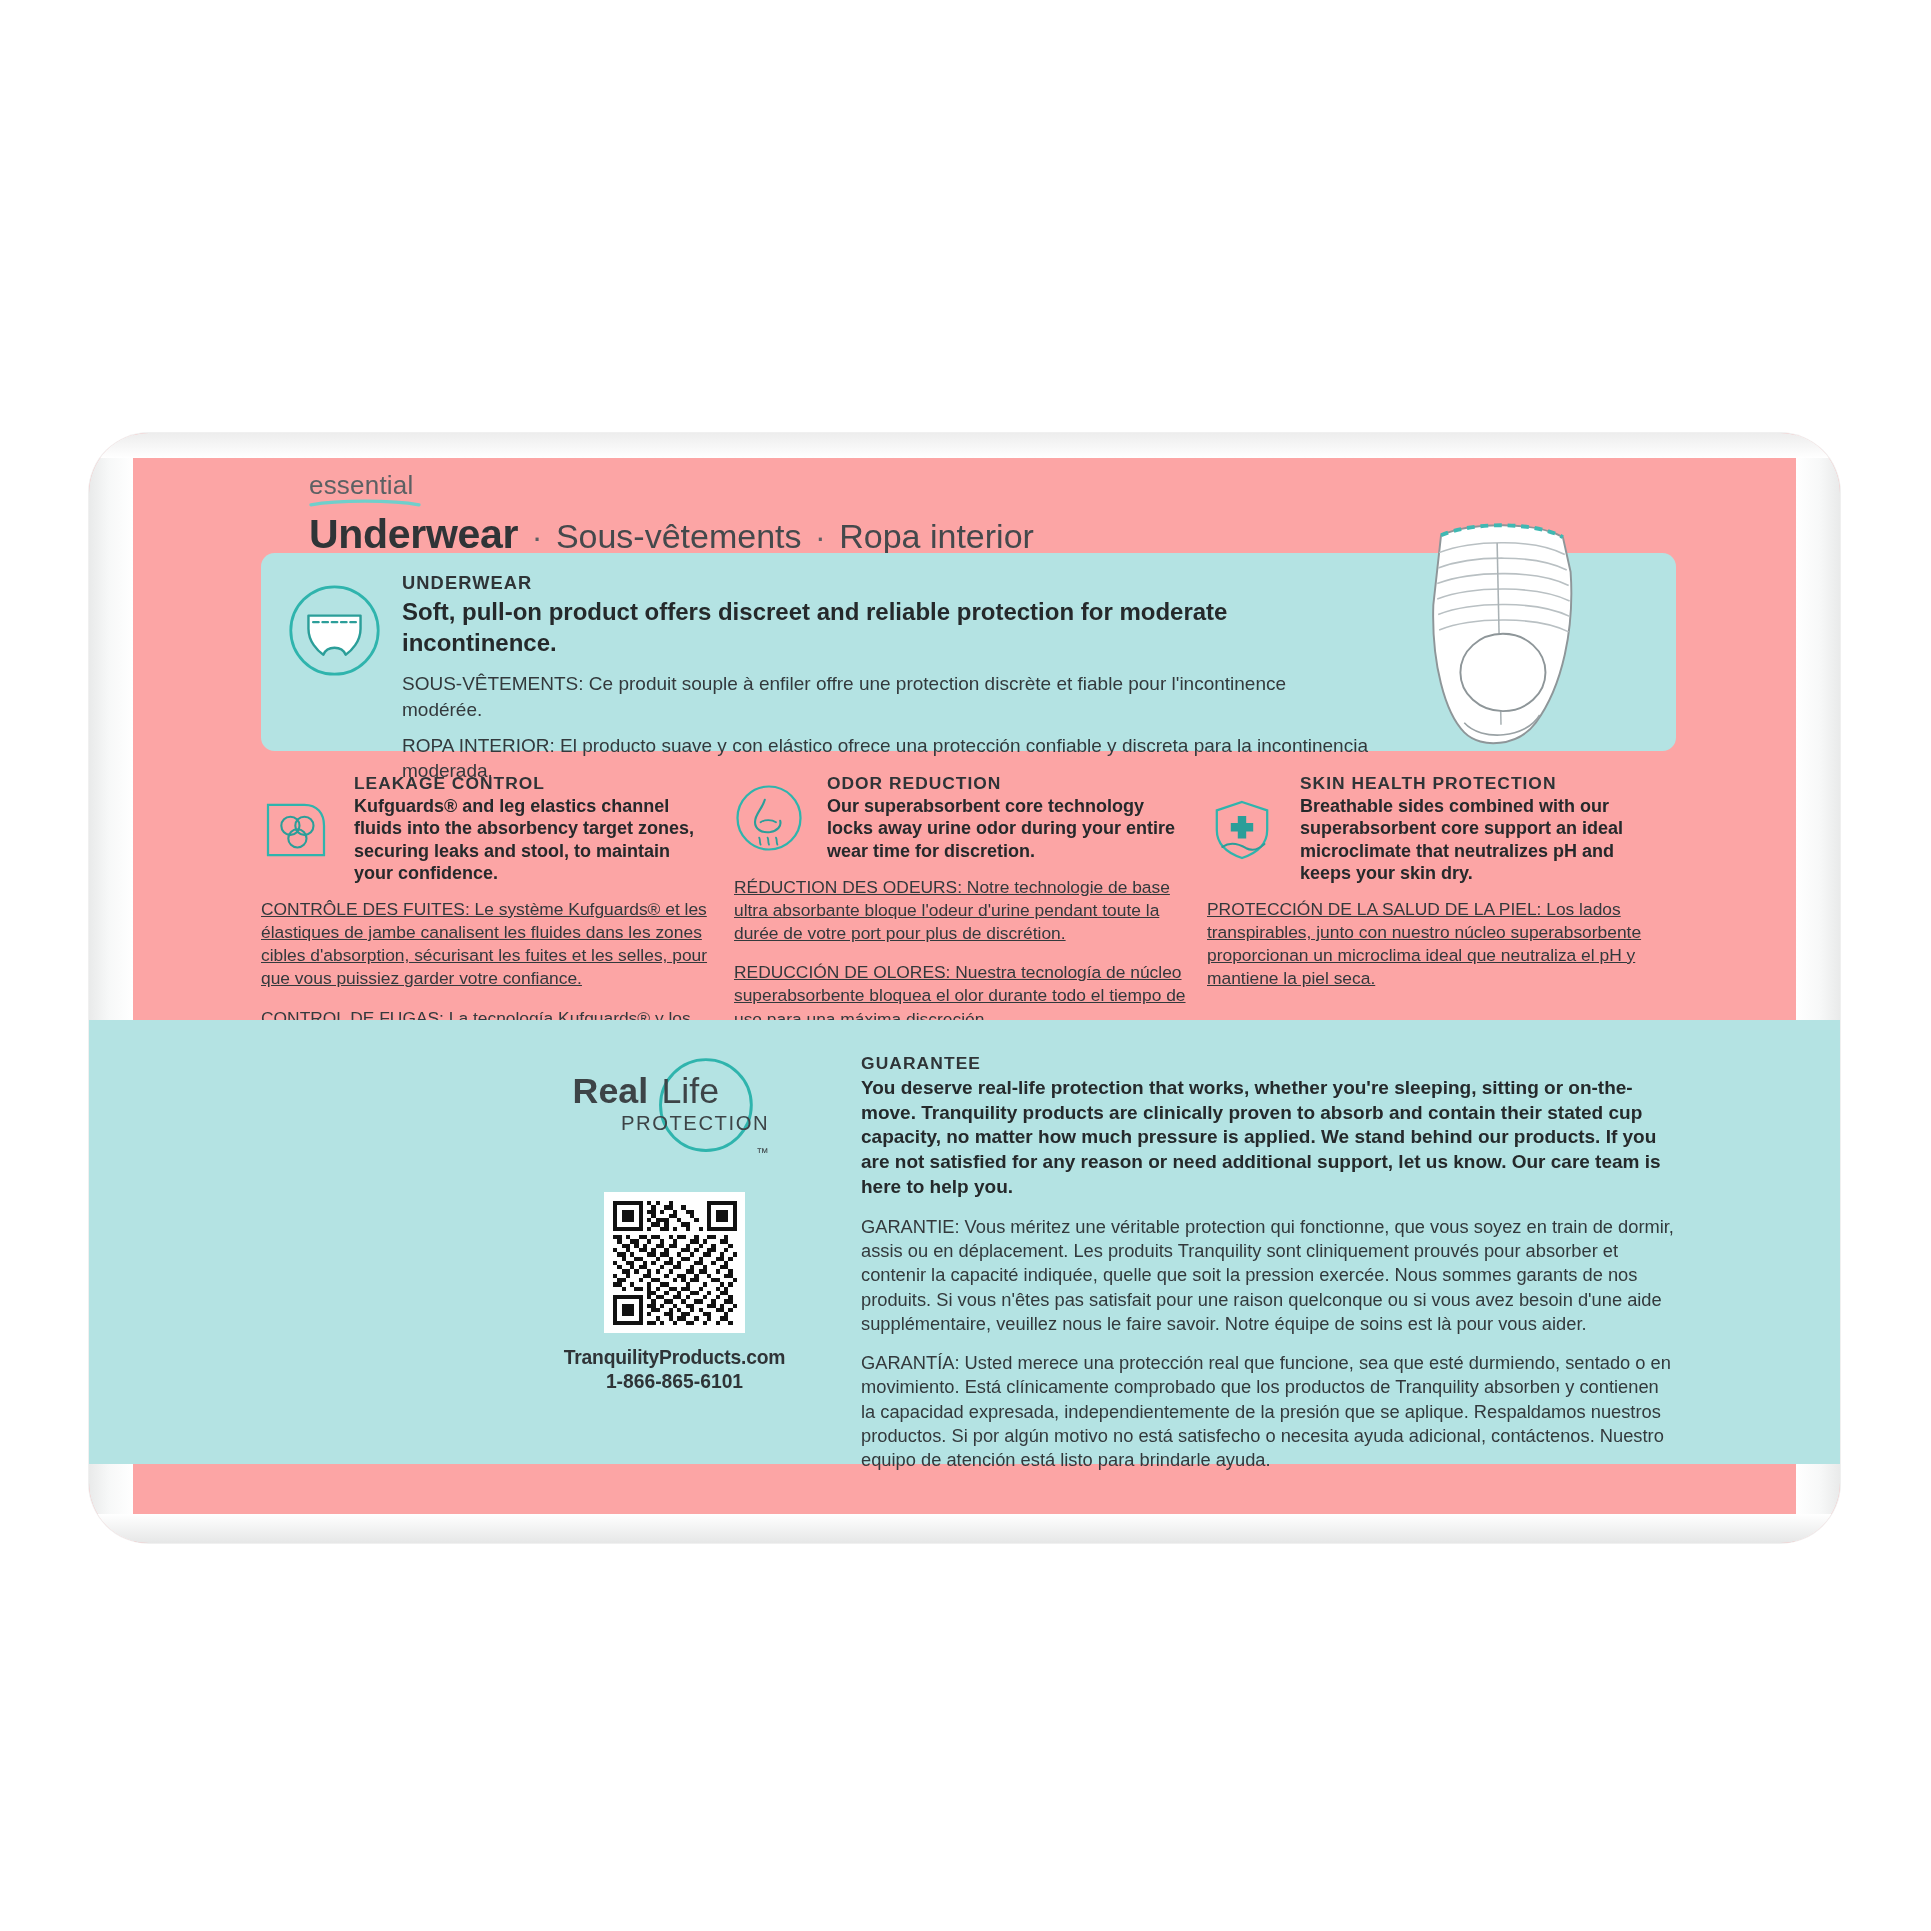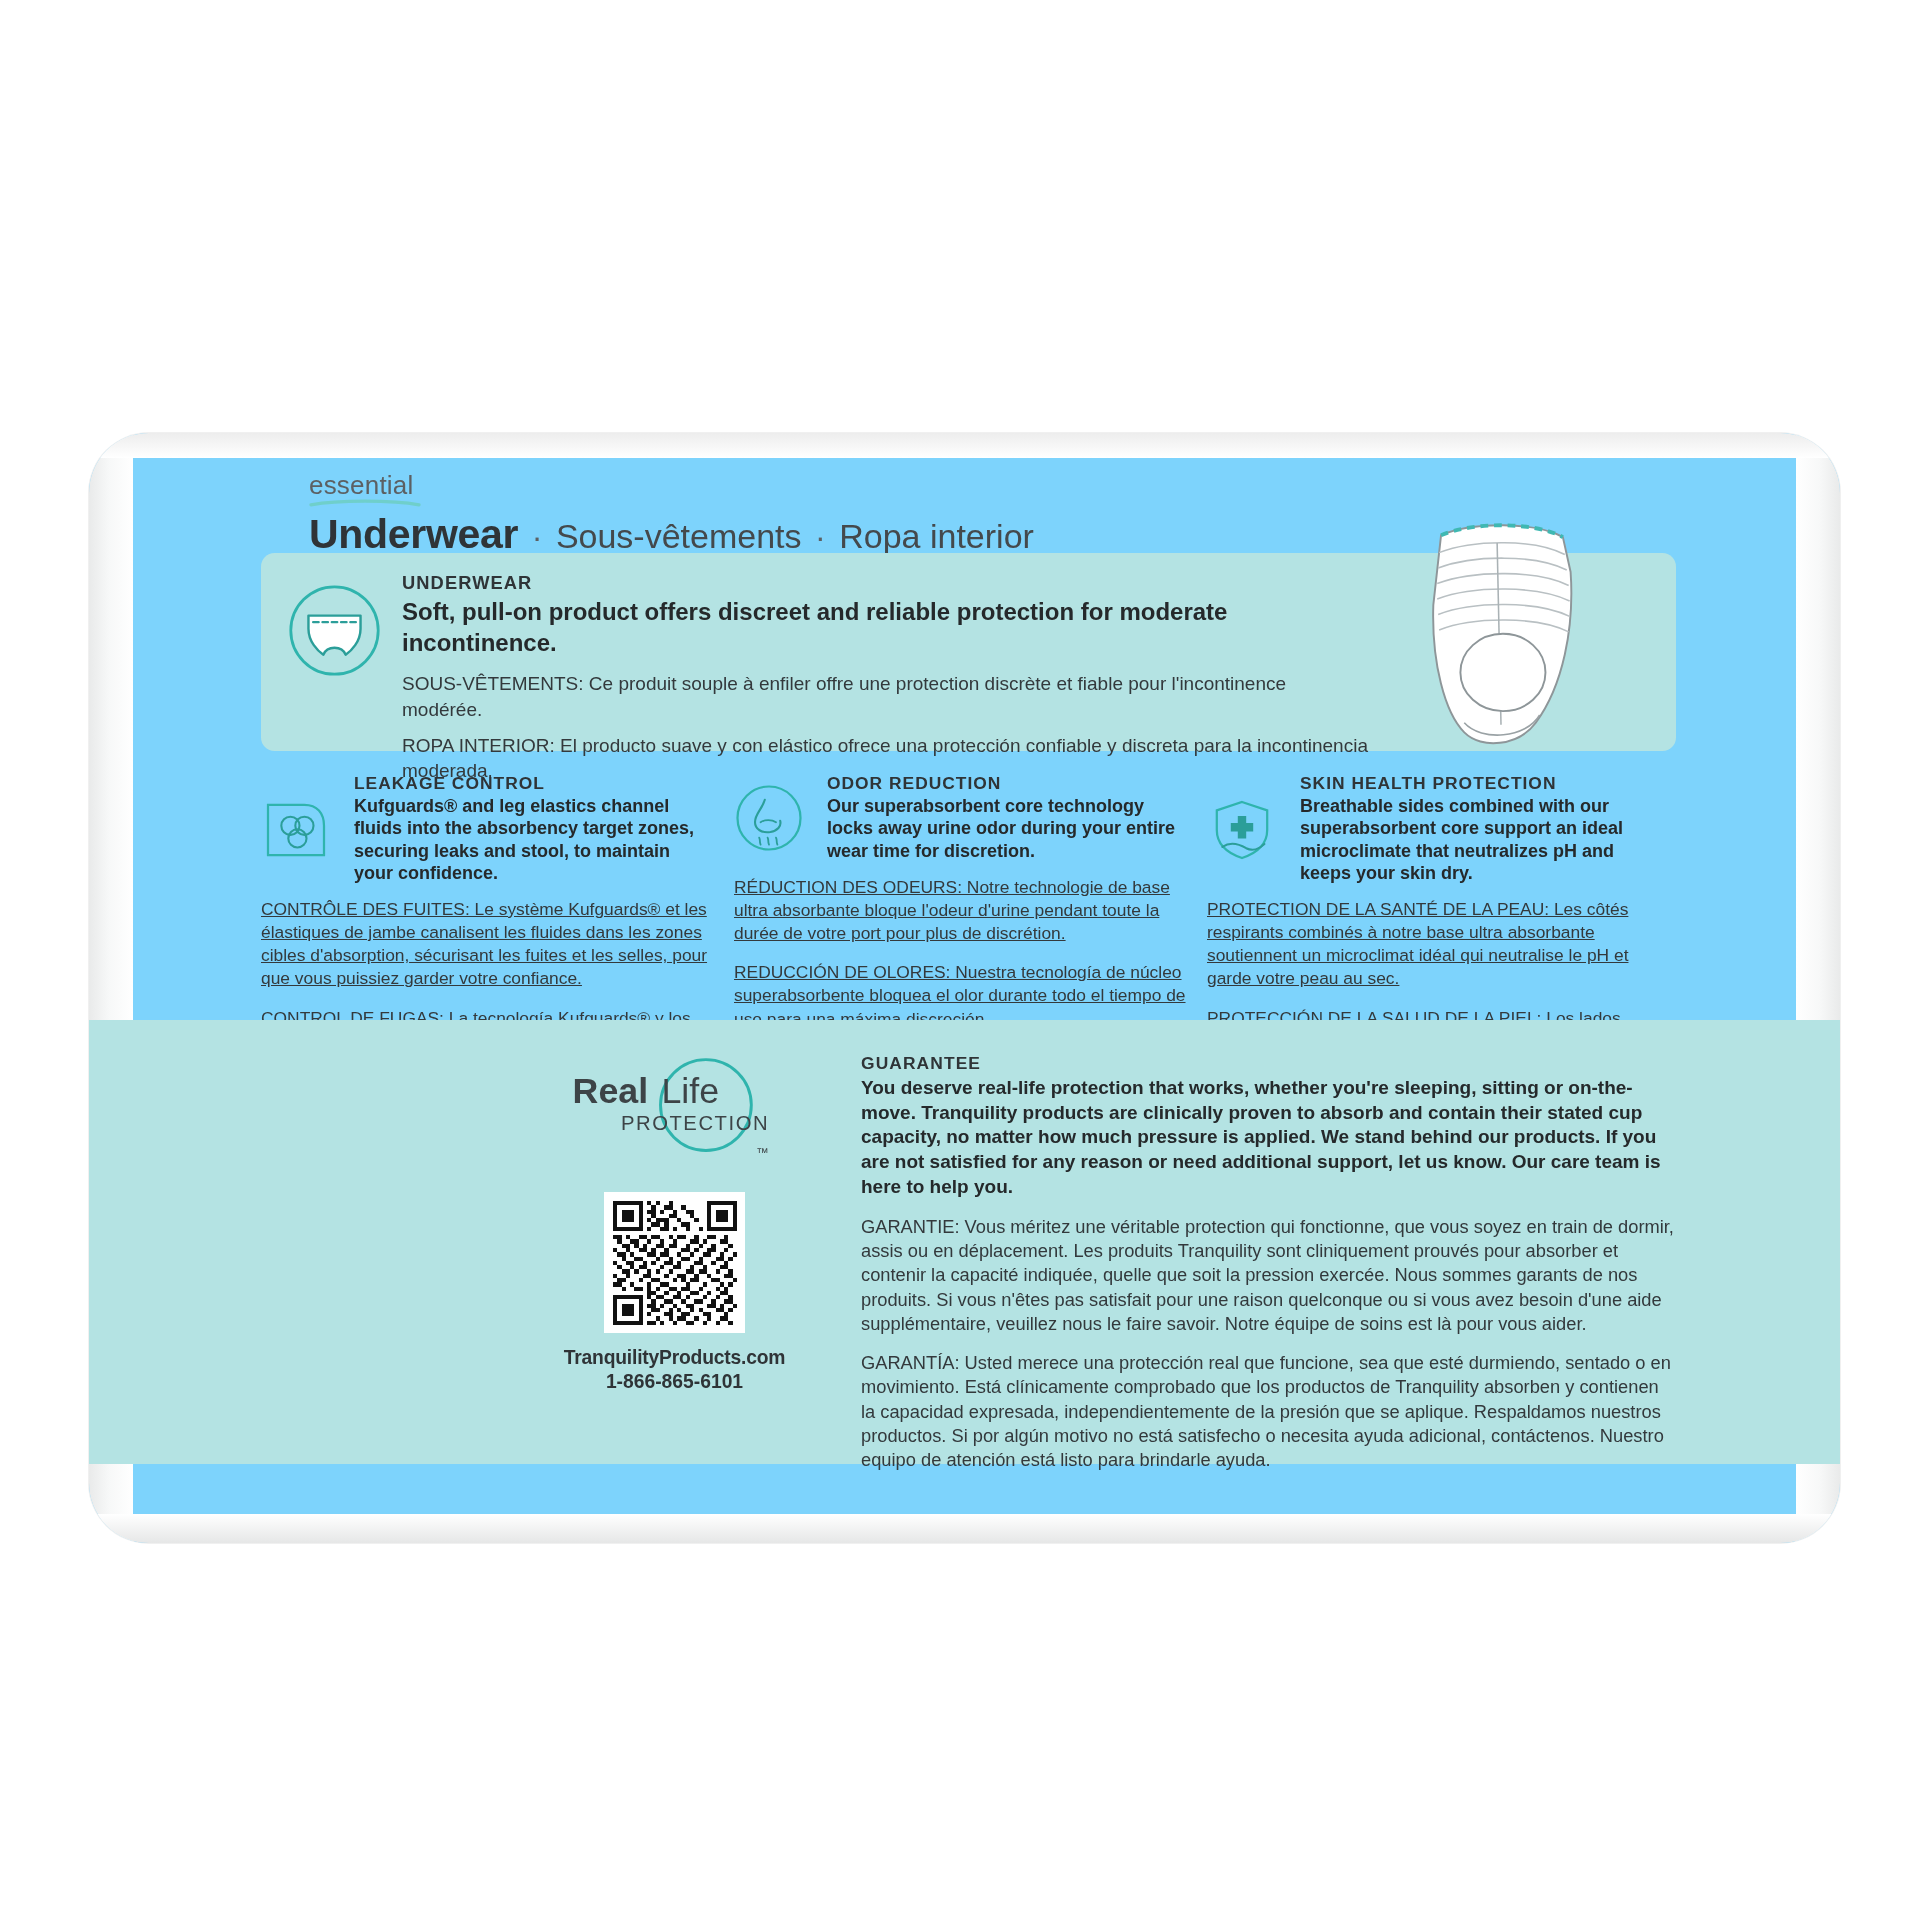--- a/index.html
+++ b/index.html
@@ -16,21 +16,21 @@
     height: 1931px;
     background: #ffffff;
   }
   
   .package {
     position: absolute;
     left: 89px;
     top: 433px;
     width: 1751px;
     height: 1110px;
-    background: #7dd3fc;
+    background: #fca5a5;
     border-radius: 60px;
     box-shadow: 0 0 0 1px #f0f0f0;
     overflow: hidden;
   }
   
   .pkg-edge-l {
     position: absolute;
     left: 0; top: 0; width: 44px; height: 100%;
     background: linear-gradient(to right, #e9eaea 0%, #f7f8f8 45%, #ffffff 100%);
   }
@@ -380,21 +380,20 @@
             <svg class="feat-icon" viewBox="0 0 100 100">
               <path d="M50 10 L86 22 V50 C86 72, 68 84, 50 90 C32 84, 14 72, 14 50 V22 Z" fill="none" stroke="#2fb4ad" stroke-width="3.2"></path>
               <path d="M44 30 H56 V40 H66 V52 H56 V62 H44 V52 H34 V40 H44 Z" fill="#2b9e99"></path>
               <path d="M22 74 C34 66, 46 70, 56 76 C64 80, 74 78, 82 70" fill="none" stroke="#2b9e99" stroke-width="3" stroke-linecap="round"></path>
             </svg>
             <div>
               <div class="feat-kicker">SKIN HEALTH PROTECTION</div>
               <div class="feat-bold">Breathable sides combined with our superabsorbent core support an ideal microclimate that neutralizes pH and keeps your skin dry.</div>
             </div>
           </div>
-          <div class="feat-body">PROTECTION DE LA SANTÉ DE LA PEAU: Les côtés respirants combinés à notre base ultra absorbante soutiennent un microclimat idéal qui neutralise le pH et garde votre peau au sec.</div>
           <div class="feat-body">PROTECCIÓN DE LA SALUD DE LA PIEL: Los lados transpirables, junto con nuestro núcleo superabsorbente proporcionan un microclima ideal que neutraliza el pH y mantiene la piel seca.</div>
         </div>
 
       </div>
 
       <div class="guarantee">
 
         <div class="rlp">
           <svg class="rlp-logo" viewBox="0 0 236 120">
             <circle cx="150" cy="58" r="47" fill="none" stroke="#2fb4ad" stroke-width="3"></circle>

